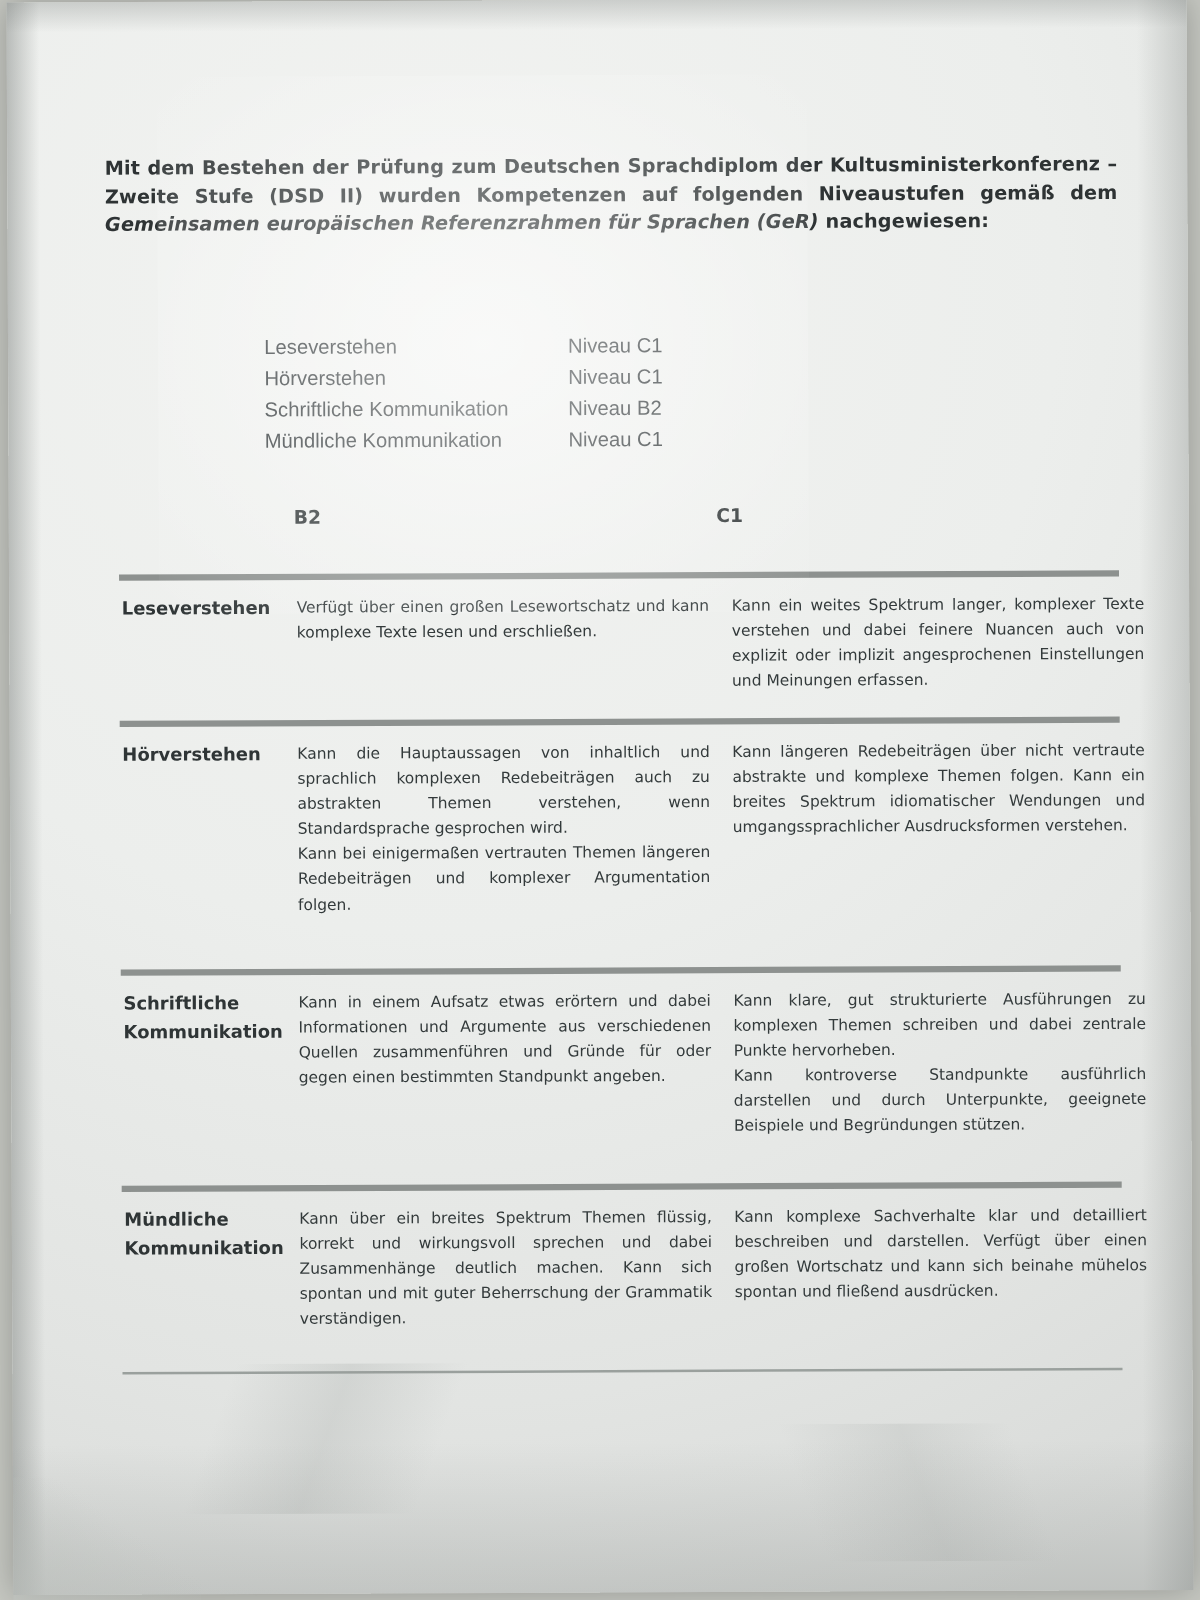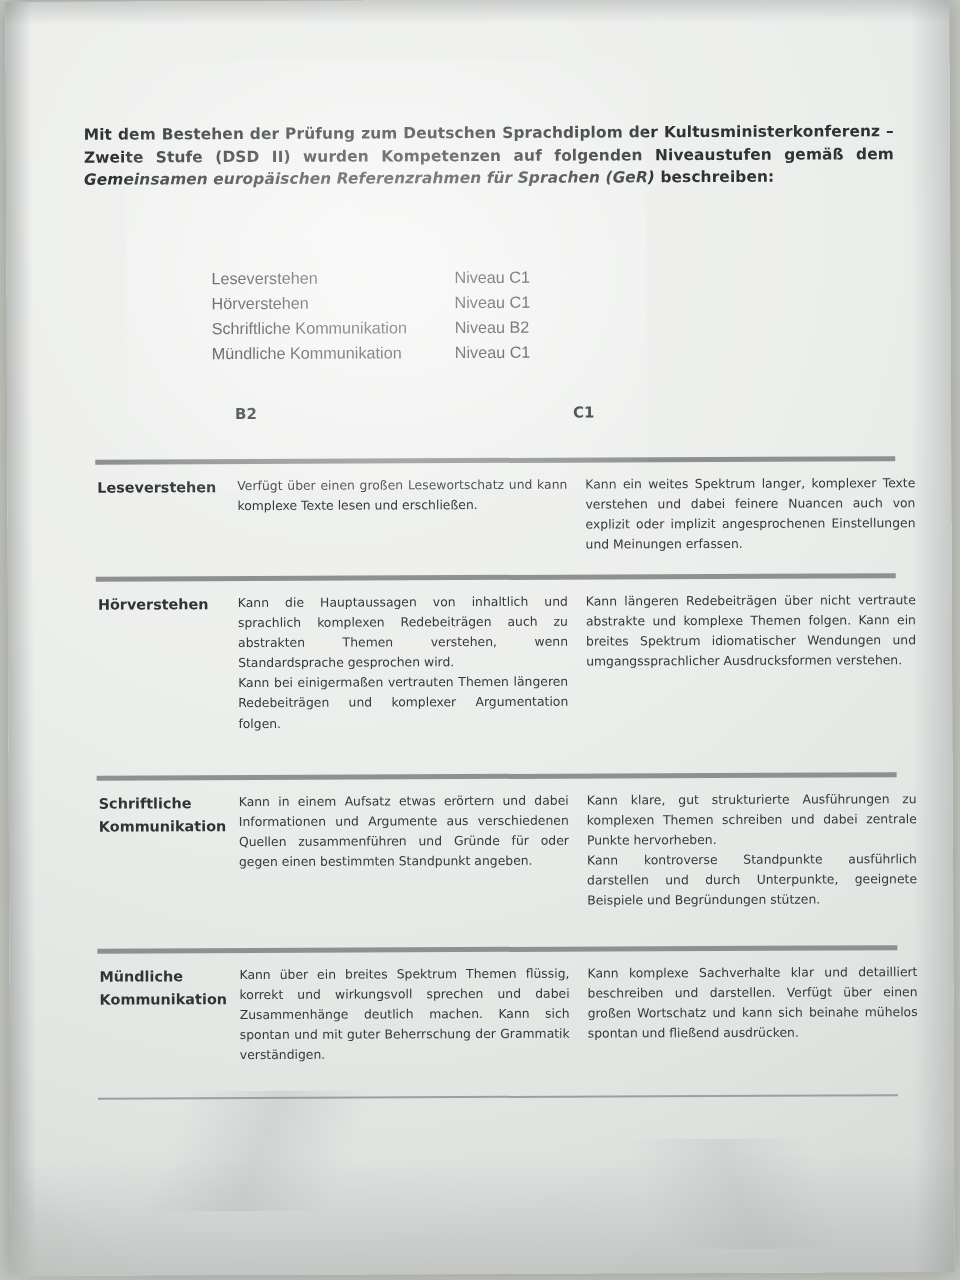--- a/index.html
+++ b/index.html
@@ -186,21 +186,21 @@
 </style>
 </head>
 <body>
 
 <div id="photo">
   <div id="paper">
 
     <div id="content">
 
       <div class="intro">
-        <span>Mit dem Bestehen der Prüfung zum Deutschen Sprachdiplom der Kultusministerkonferenz – Zweite Stufe (DSD II) wurden Kompetenzen auf folgenden Niveaustufen gemäß dem </span><span class="ital">Gemeinsamen europäischen Referenzrahmen für Sprachen (GeR)</span><span> beschreiben:</span>
+        <span>Mit dem Bestehen der Prüfung zum Deutschen Sprachdiplom der Kultusministerkonferenz – Zweite Stufe (DSD II) wurden Kompetenzen auf folgenden Niveaustufen gemäß dem </span><span class="ital">Gemeinsamen europäischen Referenzrahmen für Sprachen (GeR)</span><span> nachgewiesen:</span>
       </div>
 
       <div class="levels">
         <table>
           <tbody>
             <tr>
               <td class="skill">Leseverstehen</td>
               <td class="level">Niveau C1</td>
             </tr>
             <tr>

